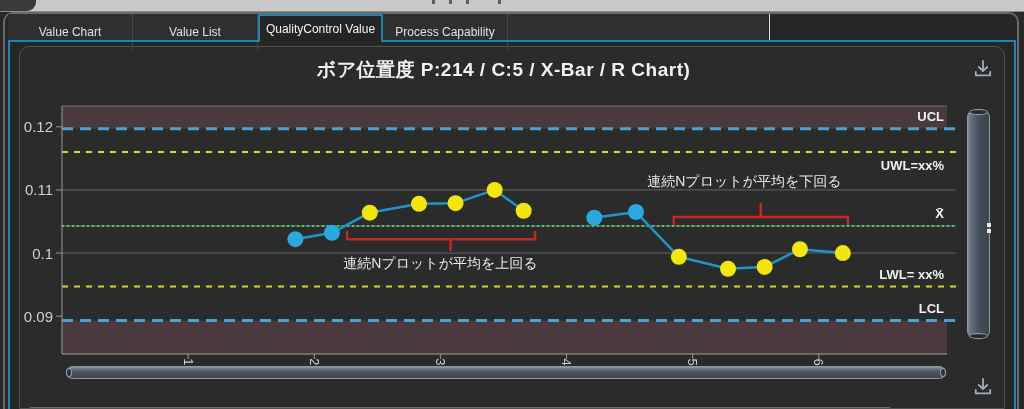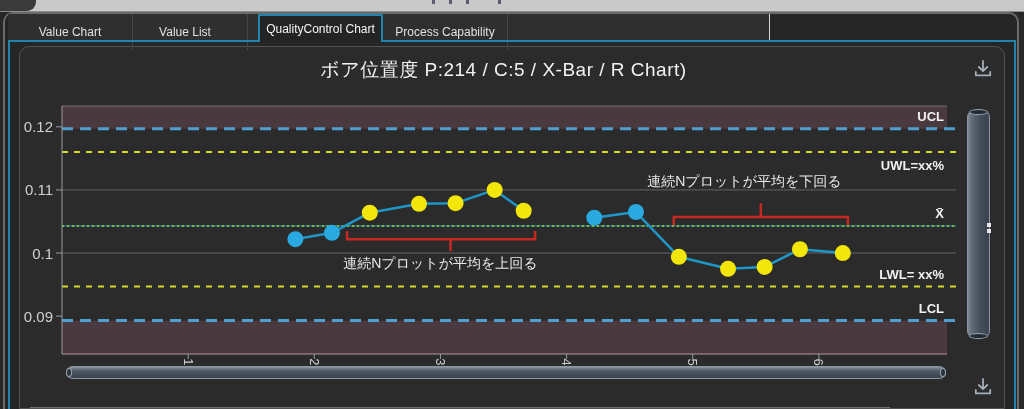--- a/index.html
+++ b/index.html
@@ -18,21 +18,21 @@
        justify-content:center;font-size:12px;color:#e0e0e0;box-sizing:border-box;
        border-right:1px solid #454545;cursor:pointer;z-index:2;}
   .tab.active{top:14px;height:28px;background:#242424;border:2px solid #1f86b0;border-bottom:none;
               border-radius:2px 2px 0 0;color:#f5f5f5;z-index:6;}
   .blue-underline{position:absolute;left:8px;top:40px;width:1008px;height:2px;background:#1f86b0;z-index:3;}
   .blue-left{position:absolute;left:8px;top:40px;width:2px;height:369px;background:#1f86b0;}
   .blue-right{position:absolute;left:1014px;top:40px;width:2px;height:369px;background:#1f86b0;}
   .card{position:absolute;left:19px;top:46px;width:986px;height:363px;background:#2b2b2b;
         border:1px solid #525252;border-radius:10px 10px 0 0;box-sizing:border-box;}
   .chart-title{position:absolute;left:62px;top:57px;width:883px;text-align:center;
-               font-size:19px;font-weight:normal;color:#f2f2f2;letter-spacing:.5px;z-index:4;}
+               font-size:19px;font-weight:bold;color:#f2f2f2;letter-spacing:.5px;z-index:4;}
   #chart{position:absolute;left:0;top:0;width:1024px;height:409px;z-index:4;pointer-events:none;}
   #chart [data-interactable="true"]{pointer-events:auto;cursor:pointer;}
   .dl-btn{position:absolute;width:24px;height:24px;background:transparent;border:none;padding:0;
           color:#a4aeb8;cursor:pointer;z-index:7;}
   .dl-btn.top{left:971px;top:58px;}
   .dl-btn.bottom{left:971px;top:376px;}
   .vslider{position:absolute;left:967px;top:110px;width:23px;height:228px;z-index:6;cursor:pointer;
            background:linear-gradient(90deg,#6d7987,#46505c 55%,#39424d);
            border:1px solid #8b97a4;border-radius:7px;box-sizing:border-box;
            box-shadow:inset 1px 1px 3px rgba(255,255,255,.18);}
@@ -60,25 +60,25 @@
   <div class="residue" style="left:466px;" data-interactable="false"></div>
   <div class="residue" style="left:498px;" data-interactable="false"></div>
 </div>
 
 <div class="frame" data-interactable="false"></div>
 <div class="tab-strip" data-interactable="false"></div>
 
 <div class="tab" style="left:8px;" data-interactable="true">
     <span data-interactable="false">Value Chart</span>
   </div>
-<div class="tab" style="left:123px;" data-interactable="true">
+<div class="tab" style="left:133px;" data-interactable="true">
     <span data-interactable="false">Value List</span>
   </div>
 <div class="tab active" style="left:258px;" data-interactable="true">
-    <span data-interactable="false">QualityControl Chart</span>
+    <span data-interactable="false">QualityControl Value</span>
   </div>
 <div class="tab" style="left:383px;justify-content:center;" data-interactable="true">
     <span data-interactable="false">Process Capability</span>
   </div>
 
 <div class="blue-underline" data-interactable="false"></div>
 <div class="blue-left" data-interactable="false"></div>
 <div class="blue-right" data-interactable="false"></div>
 
 <div class="card" data-interactable="false"></div>

